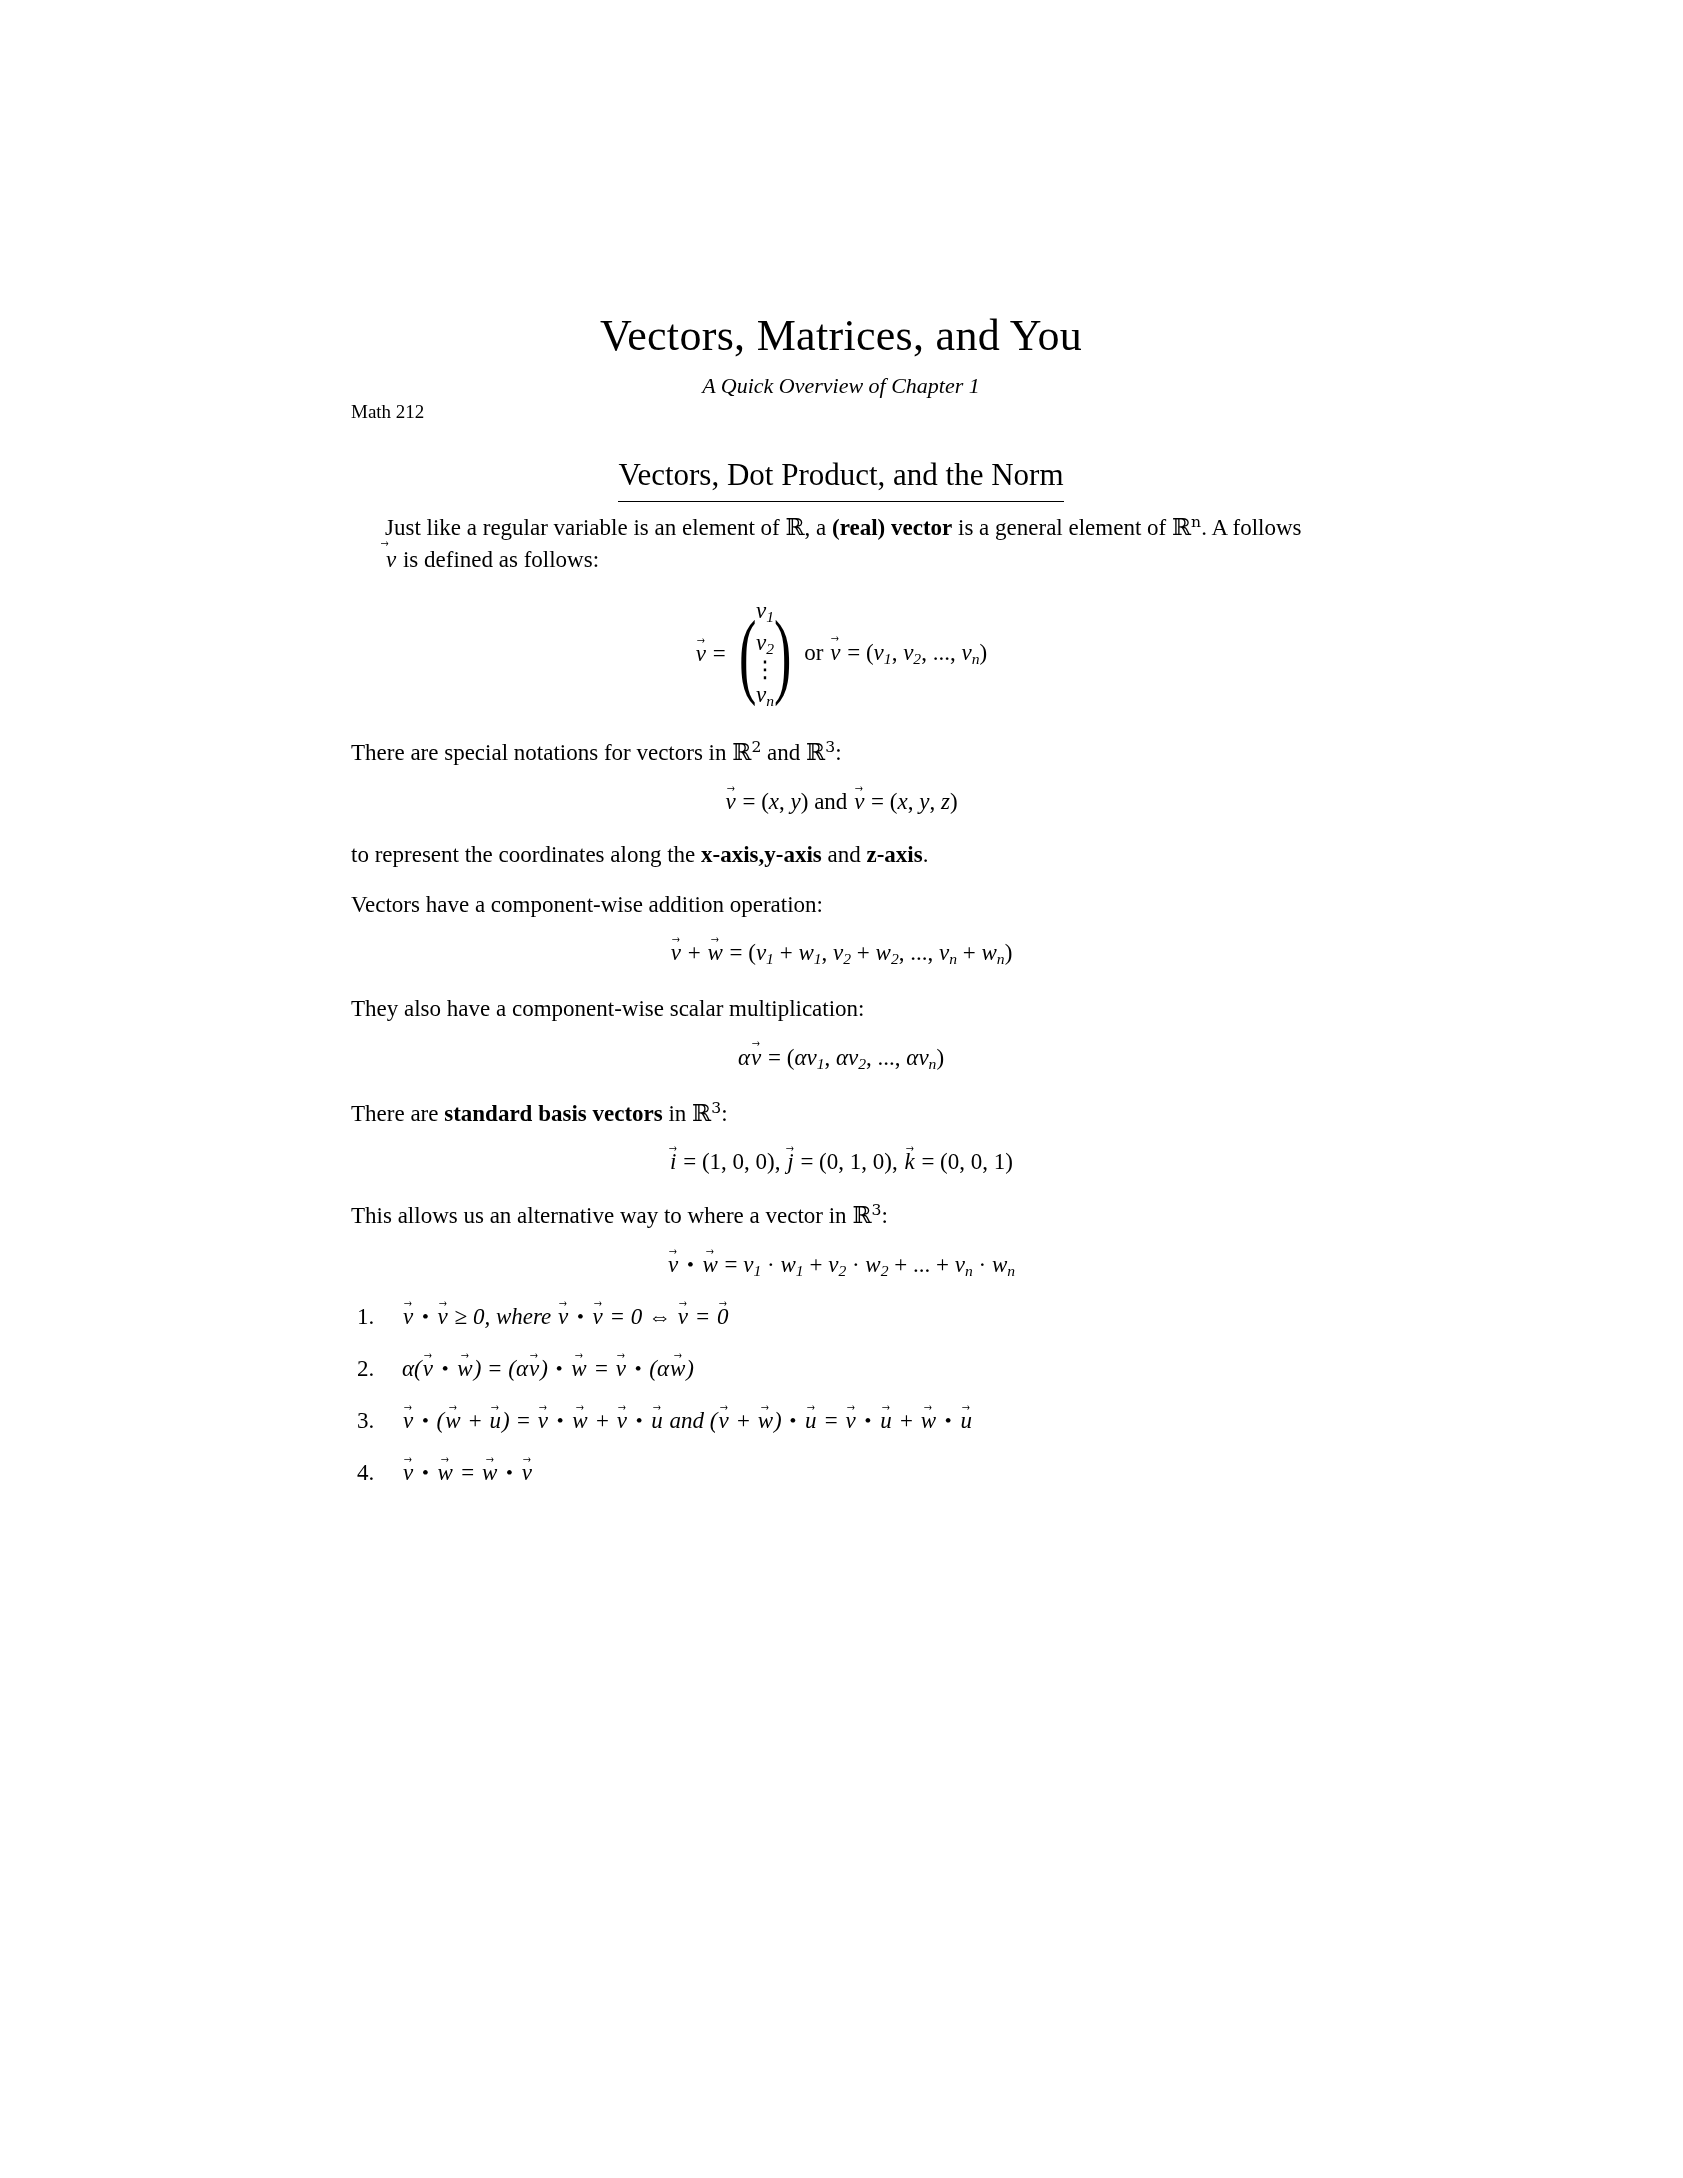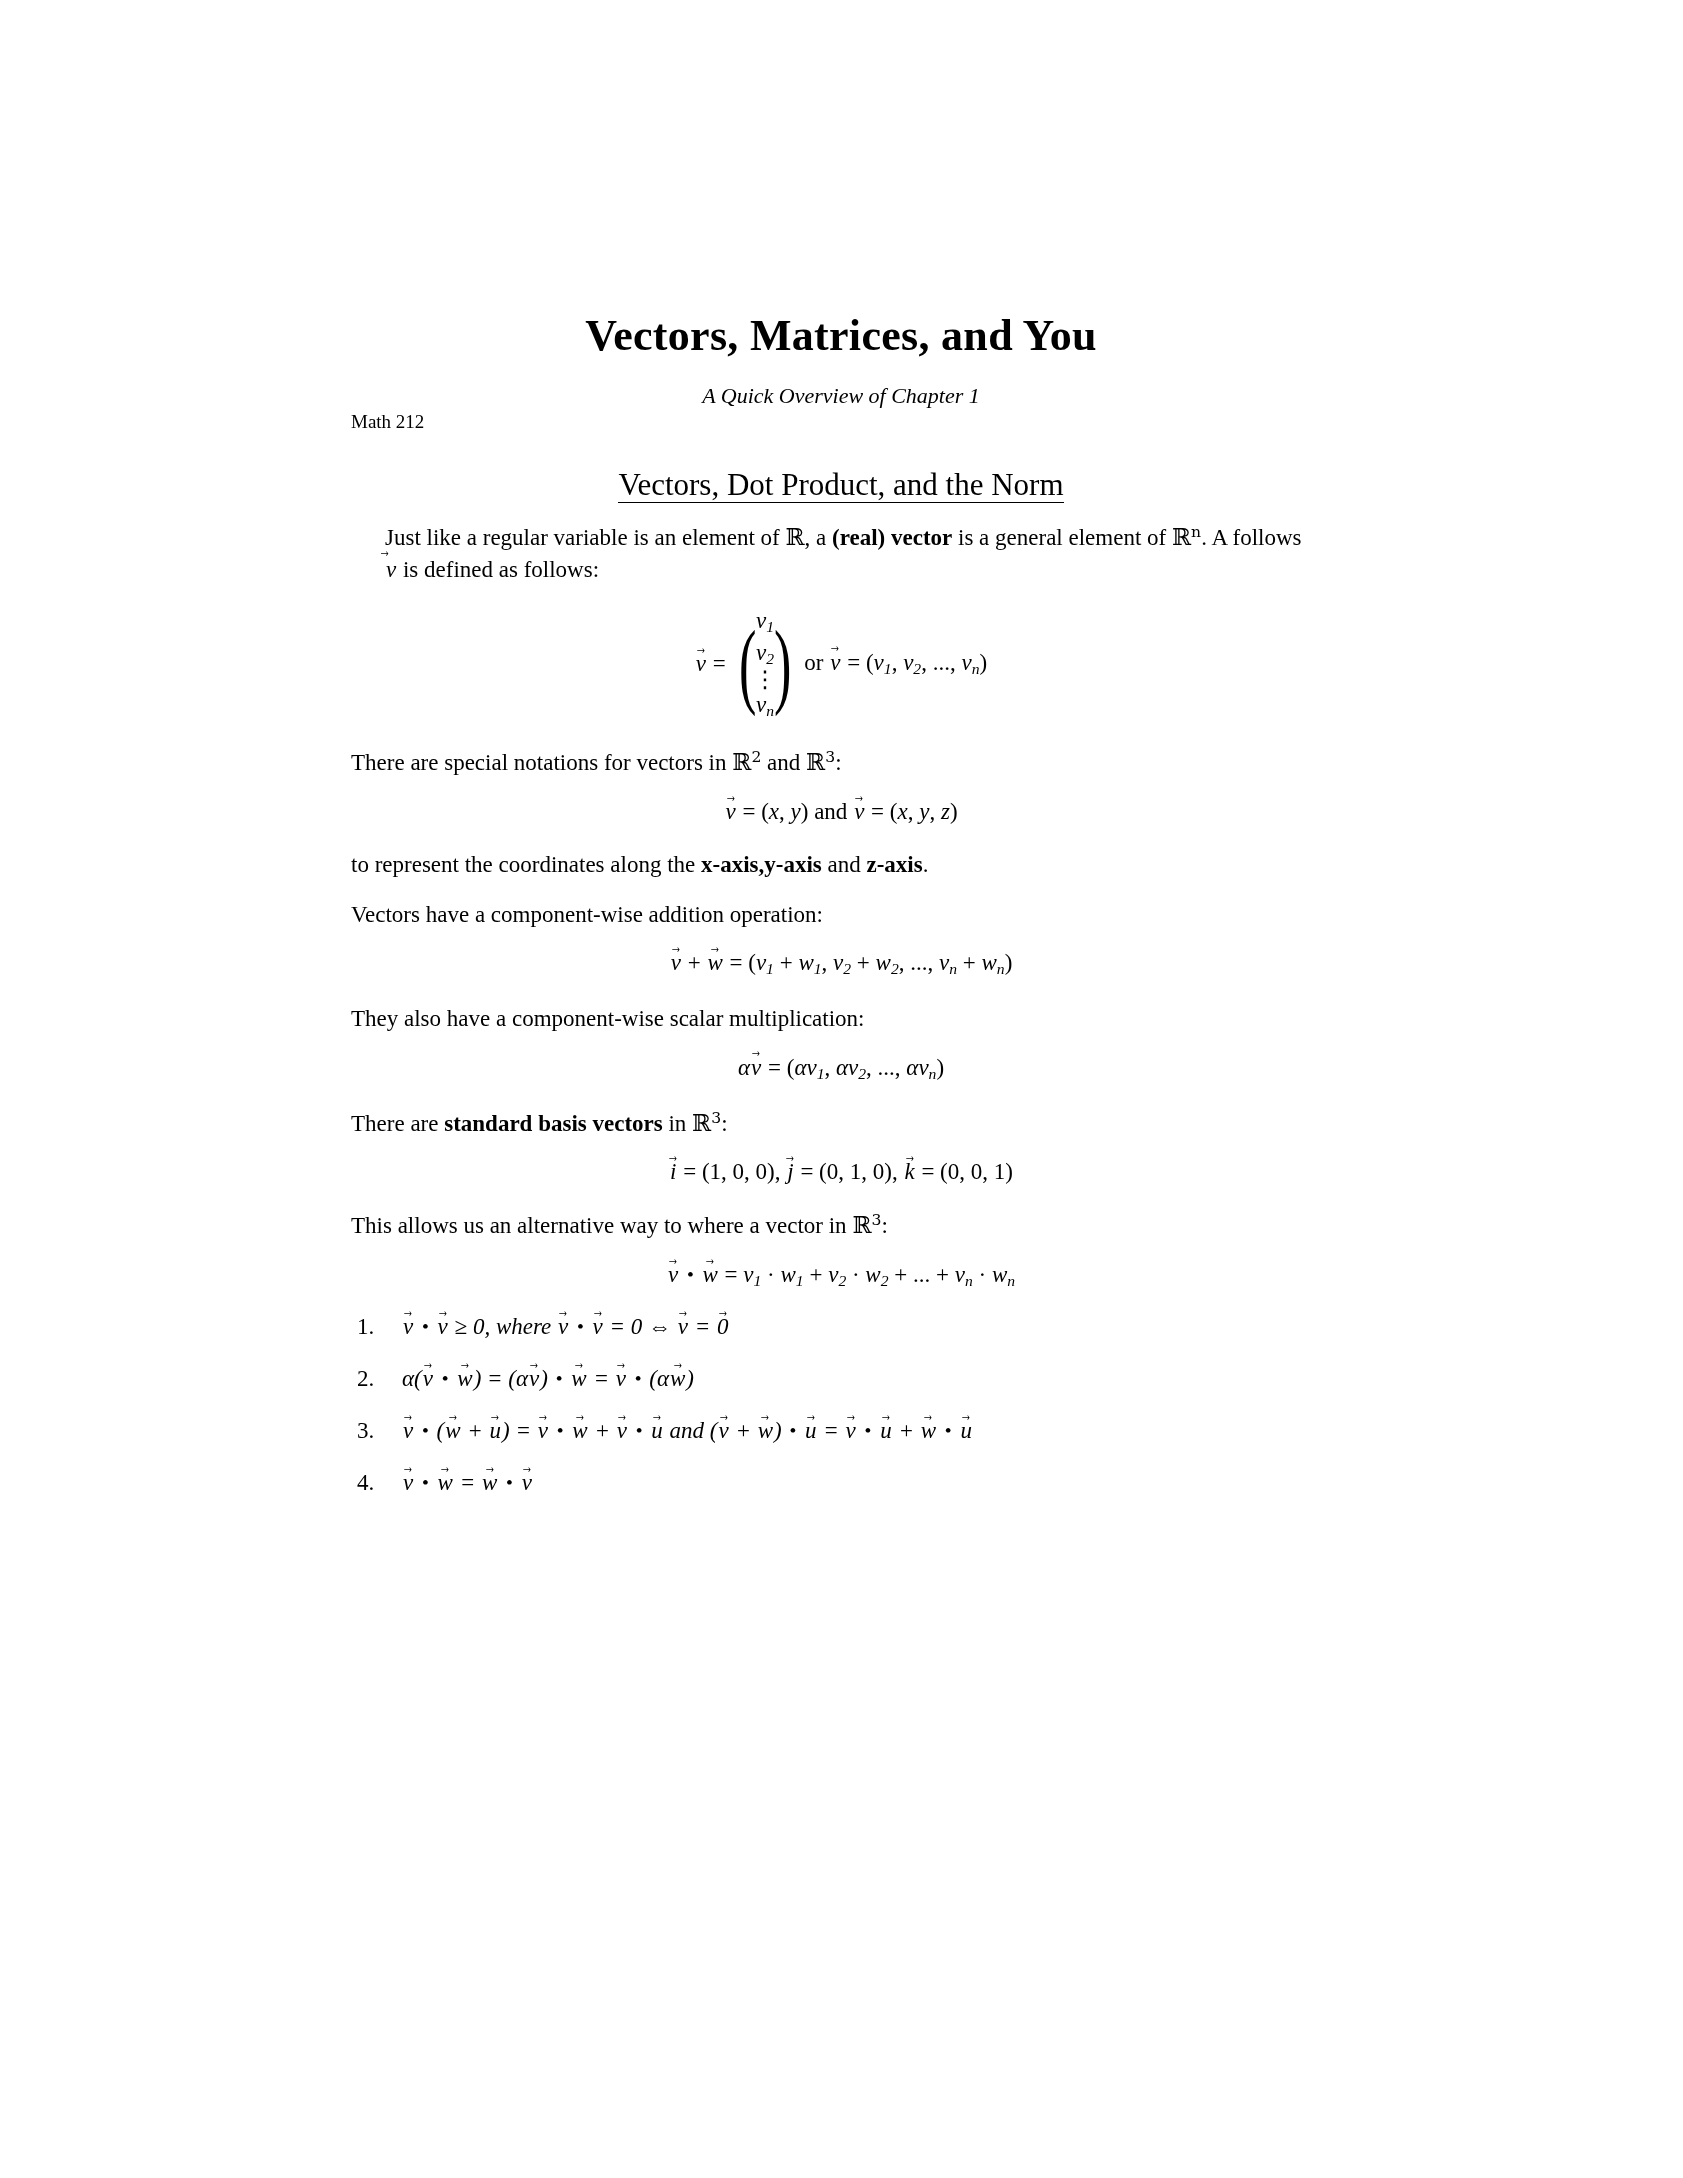--- a/index.html
+++ b/index.html
@@ -24,42 +24,42 @@
     position: absolute;
     left: 351px;
     top: 312px;
     width: 980px;
   }
   .doc-title {
     text-align: center;
     font-size: 44px;
     line-height: 1.1;
     letter-spacing: 0.3px;
-    margin: 0 0 23px 0;
-    font-weight: bold;
+    margin: 0 0 13px 0;
+    font-weight: normal;
   }
   .doc-subtitle {
     text-align: center;
     font-size: 22px;
     font-style: italic;
     margin: 0 0 2px 0;
   }
   .doc-course {
     font-size: 19px;
     margin: 0 0 34px 0;
   }
   .section-title {
     text-align: center;
     font-size: 31px;
     margin: 0 0 18px 0;
     font-weight: normal;
   }
   .section-title span.ul {
     border-bottom: 1.5px solid #000;
-    padding-bottom: 0;
+    padding-bottom: 9px;
   }
   p.para {
     font-size: 23px;
     line-height: 1.38;
     margin: 0 0 18px 0;
     text-align: left;
   }
   p.para.indent {
     text-indent: 34px;
   }

